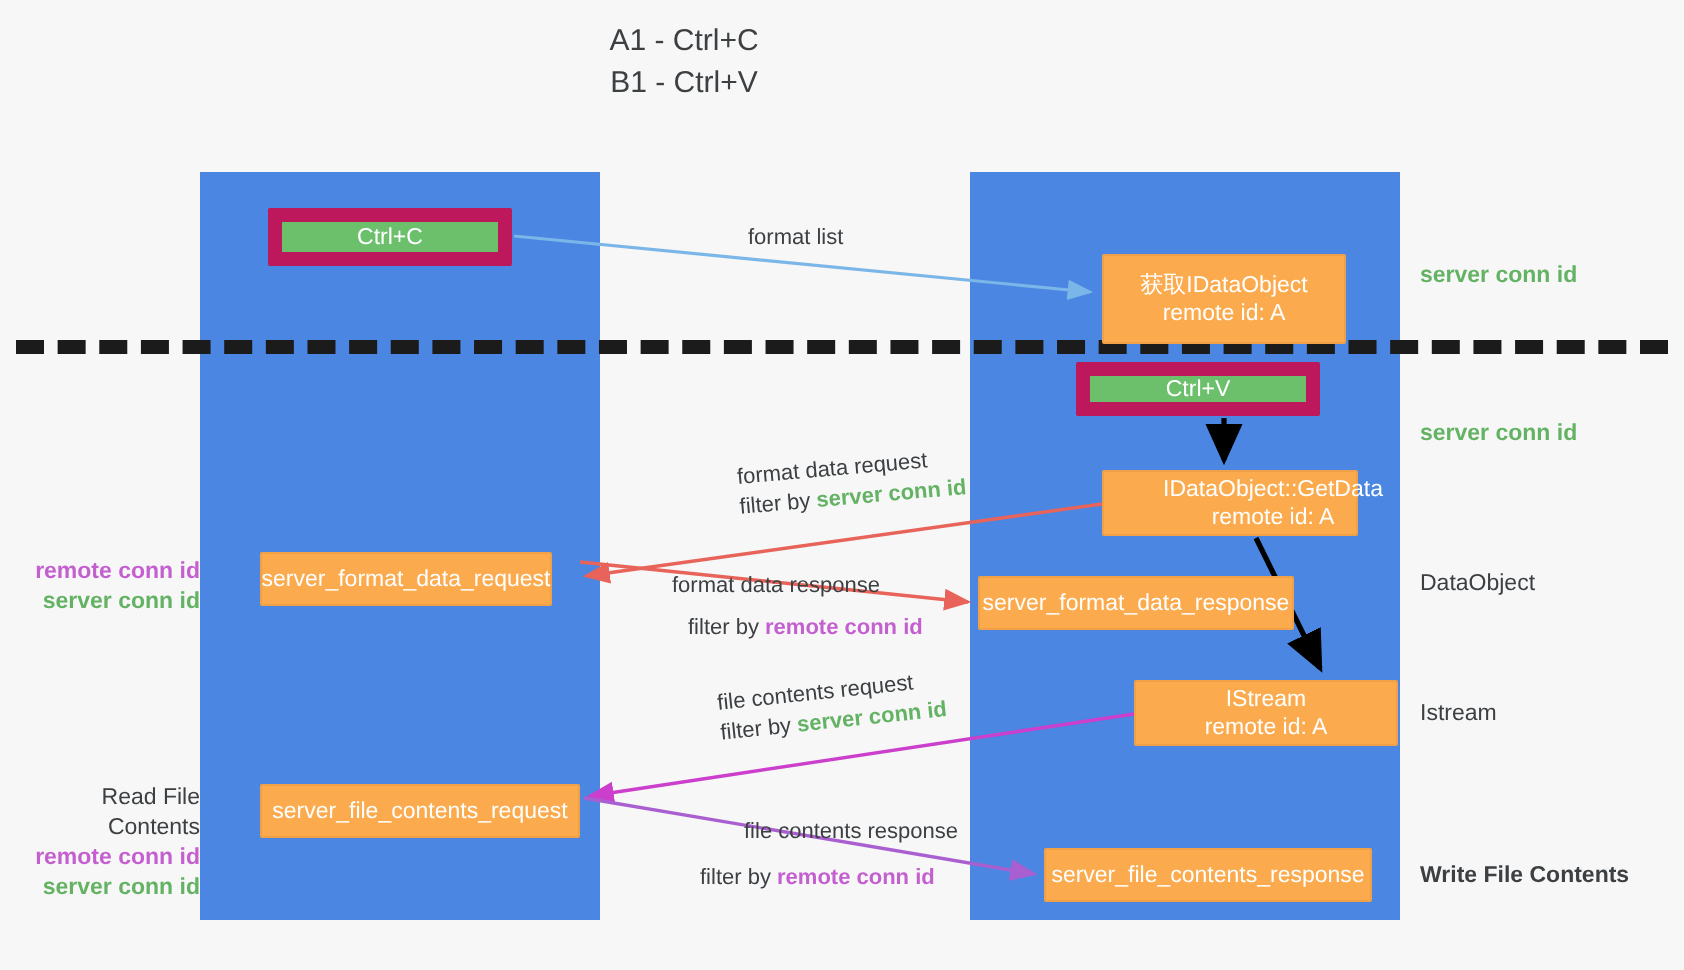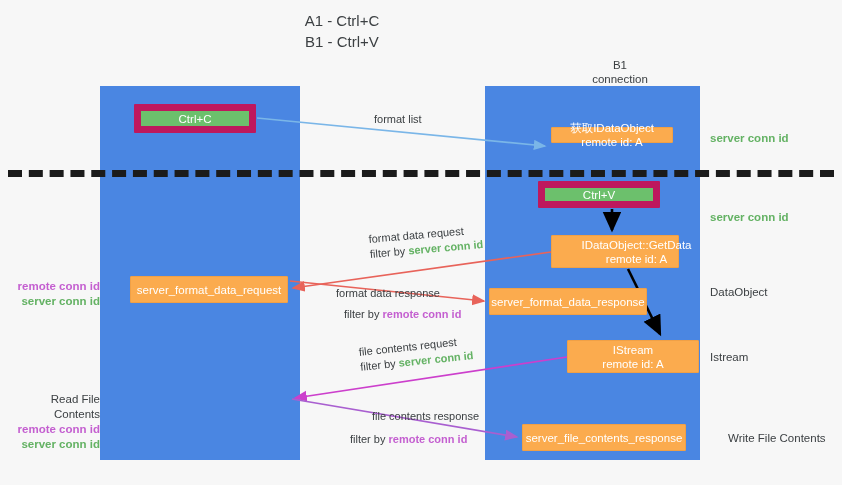--- a/index.html
+++ b/index.html
@@ -40,38 +40,38 @@
     color:#ffffff;
     font-size:11.5px;
     line-height:14px;
     display:flex;flex-direction:column;align-items:center;justify-content:center;
     border-radius:1px;
   }
   .node.green{background:#6cc06c;border:7px solid #be185d;}
   .node.orange{background:#fbab4e;border:1px solid #f0a046;}
   .node .l2{font-size:11.5px;}
   #n-ctrlc{left:134px;top:104px;width:122px;height:29px;}
-  #n-dataobj{left:551px;top:127px;width:122px;height:16px;}
+  #n-dataobj{left:551px;top:127px;width:122px;height:45px;}
   #n-ctrlv{left:538px;top:181px;width:122px;height:27px;}
   #n-getdata{left:551px;top:235px;width:128px;height:33px;padding-left:43px;}
-  #n-fdreq{left:130px;top:276px;width:158px;height:27px;}
+  #n-fdreq{left:130px;top:276px;width:146px;height:27px;}
   #n-fdresp{left:489px;top:288px;width:158px;height:27px;}
   #n-istream{left:567px;top:340px;width:132px;height:33px;}
   #n-fcreq{left:130px;top:392px;width:160px;height:27px;}
   #n-fcresp{left:522px;top:424px;width:164px;height:27px;}
   
   .side-lab{font-size:11.5px;line-height:15px;}
   .green-t{color:#64b264;font-weight:bold;}
   .magenta-t{color:#c45fd0;font-weight:bold;}
   .plain-t{color:#3c4043;}
   #lab-srv1{left:710px;top:131px;}
   #lab-srv2{left:710px;top:210px;}
   #lab-dataobject{left:710px;top:245px;margin-top:40px;}
   #lab-istream{left:710px;top:350px;}
-  #lab-write{left:728px;top:431px;}
+  #lab-write{left:710px;top:431px;font-weight:bold;}
   #lab-left-mid{left:8px;top:279px;width:92px;text-align:right;}
   #lab-left-read{left:8px;top:392px;width:92px;text-align:right;}
   
   .edge-lab{
     font-size:11px;line-height:15px;color:#3c4043;white-space:nowrap;
   }
   #el-formatlist{left:374px;top:112px;}
   #el-fdreq{left:368px;top:232px;transform:rotate(-5deg);transform-origin:left top;}
   #el-fdresp{left:336px;top:286px;}
   #el-fcreq{left:358px;top:345px;transform:rotate(-6deg);transform-origin:left top;}
@@ -81,24 +81,20 @@
 </head>
 <body>
 
 <div id="stage">
 
   <div class="abs" id="title">
     <div>A1 - Ctrl+C</div>
     <div>B1 - Ctrl+V</div>
   </div>
 
-  <div class="abs col-head" id="head-b1">
-    <div>B1</div>
-    <div>connection</div>
-  </div>
 
   <div class="abs lane" id="lane-a1"></div>
   <div class="abs lane" id="lane-b1"></div>
 
   <svg id="wires" viewBox="0 0 842 485">
     <defs>
       <marker id="ah-blue" markerWidth="9" markerHeight="9" refX="7" refY="3.2" orient="auto">
         <path d="M0,0 L8,3.2 L0,6.4 z" fill="#7ab6e8"></path>
       </marker>
       <marker id="ah-red" markerWidth="9" markerHeight="9" refX="7" refY="3.2" orient="auto">
@@ -156,20 +152,23 @@
 
   <div class="abs node orange" id="n-fdresp">
     <div>server_format_data_response</div>
   </div>
 
   <div class="abs node orange" id="n-istream">
     <div>IStream</div>
     <div class="l2">remote id: A</div>
   </div>
 
+  <div class="abs node orange" id="n-fcreq">
+    <div>server_file_contents_request</div>
+  </div>
 
   <div class="abs node orange" id="n-fcresp">
     <div>server_file_contents_response</div>
   </div>
 
   <div class="abs side-lab green-t" id="lab-srv1">server conn id</div>
   <div class="abs side-lab green-t" id="lab-srv2">server conn id</div>
   <div class="abs side-lab plain-t" id="lab-dataobject">DataObject</div>
   <div class="abs side-lab plain-t" id="lab-istream">Istream</div>
   <div class="abs side-lab plain-t" id="lab-write">Write File Contents</div>

